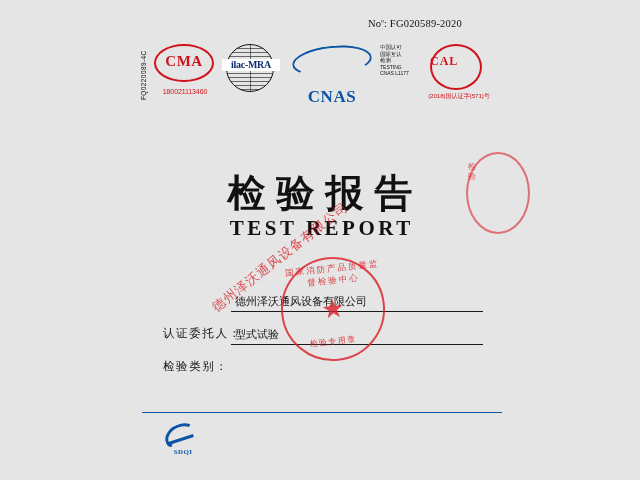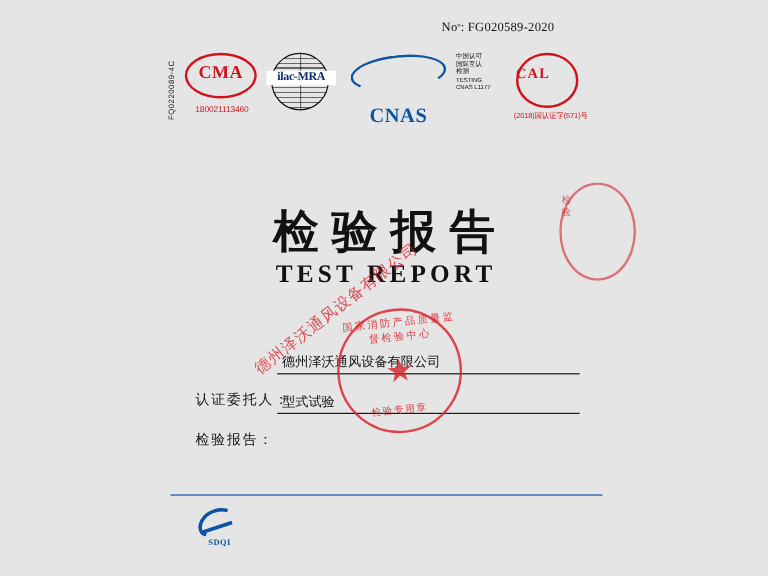--- a/index.html
+++ b/index.html
@@ -502,21 +502,21 @@
   <div class="title-cn">检验报告</div>
   <div class="title-en">TEST REPORT</div>
 
   <div class="fields">
     <div class="field-row">
       <span class="field-label">认证委托人：</span>
       <span class="field-value">德州泽沃通风设备有限公司</span>
       <span class="field-line"></span>
     </div>
     <div class="field-row">
-      <span class="field-label">检验报告：</span>
+      <span class="field-label">检验类别：</span>
       <span class="field-value">型式试验</span>
       <span class="field-line"></span>
     </div>
   </div>
 
   <div class="seal">
     <div class="star">★</div>
   </div>
   <div class="seal-text-top">国家消防产品质量监督检验中心</div>
   <div class="seal-text-bottom">检验专用章</div>

